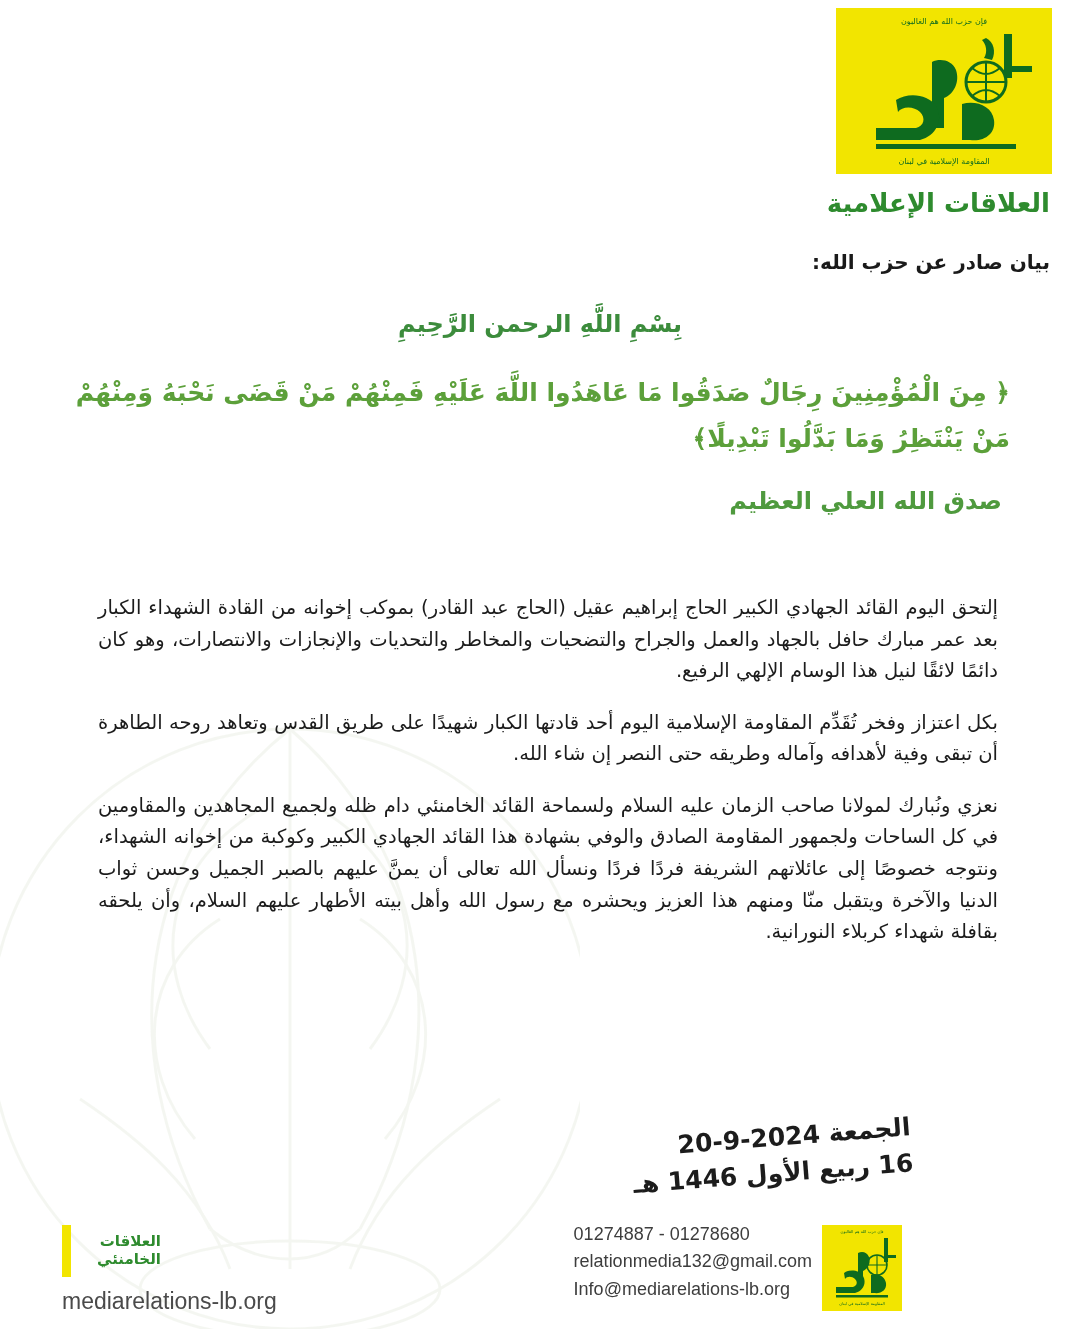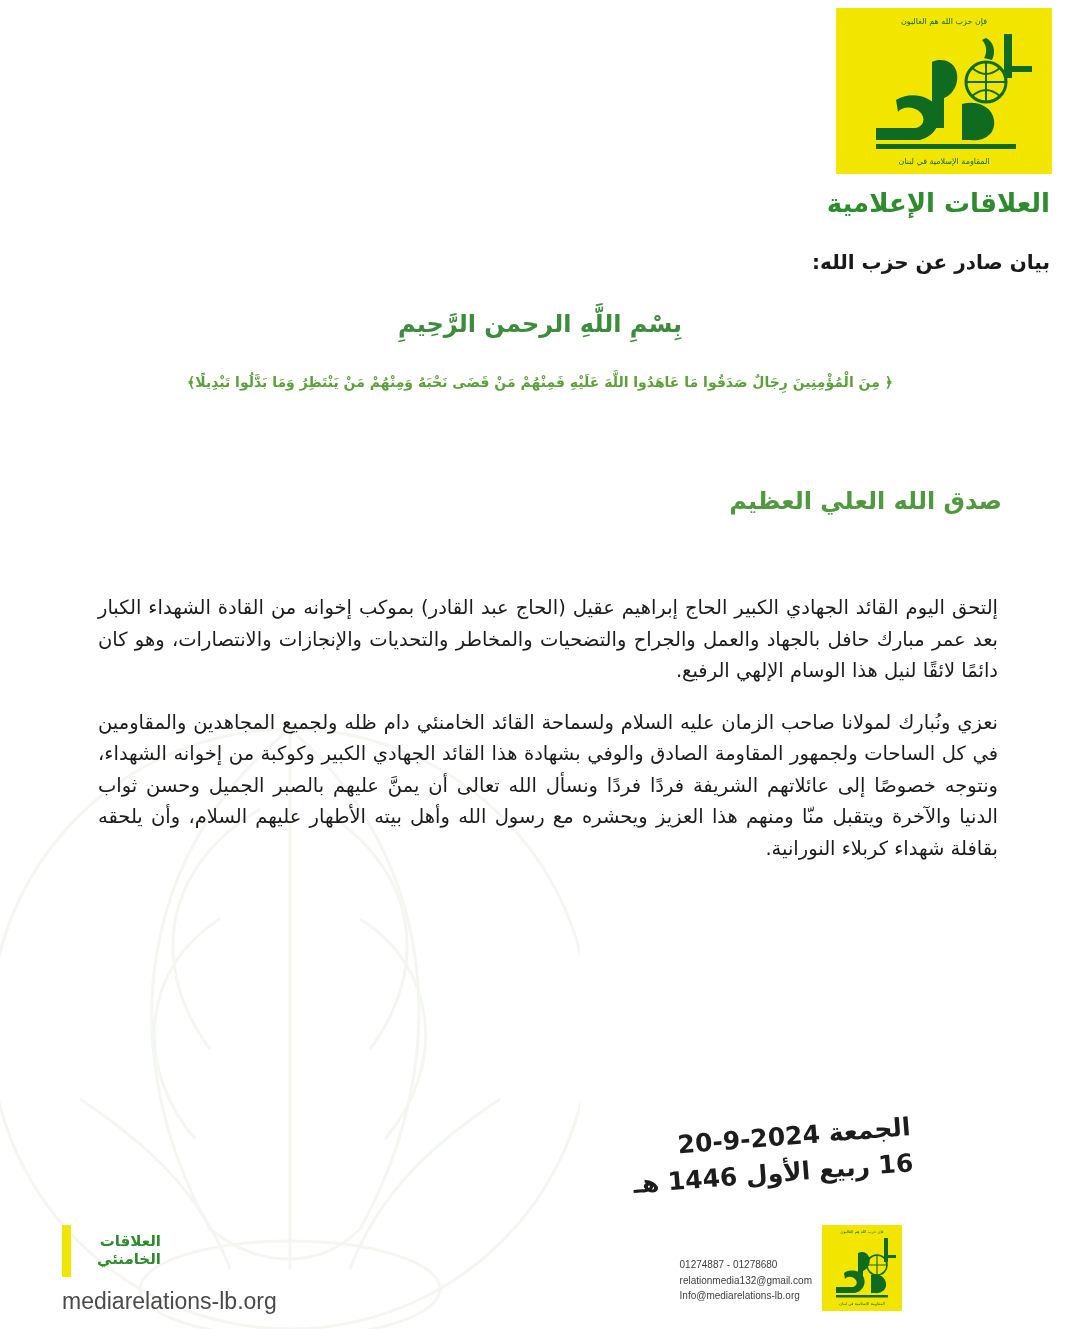--- a/index.html
+++ b/index.html
@@ -83,22 +83,21 @@
     color: #3c8c3c;
     direction: rtl;
   }
 
   
   .verse {
     position: absolute;
     top: 370px;
     left: 70px;
     right: 70px;
-    text-align: center;
-    font-size: 14px;
+    font-size: 25px;
     font-weight: bold;
     color: #5ca03a;
     line-height: 1.85;
     direction: rtl;
   }
 
   
   .sadaqa {
     position: absolute;
     top: 487px;
@@ -149,21 +148,21 @@
     right: 178px;
     width: 80px;
     height: 86px;
   }
   .footer-contact {
     position: absolute;
     bottom: 26px;
     right: 268px;
     direction: ltr;
     text-align: left;
-    font-size: 10px;
+    font-size: 18px;
     line-height: 1.52;
     color: #3d3d3d;
     font-family: "Liberation Sans", sans-serif;
   }
 
   .footer-brand {
     position: absolute;
     bottom: 52px;
     left: 62px;
     display: flex;
@@ -241,20 +240,21 @@
   <div class="issued-by">بيان صادر عن حزب الله:</div>
 
   <div class="basmala">بِسْمِ اللَّهِ الرحمن الرَّحِيمِ</div>
 
   <div class="verse">﴿ مِنَ الْمُؤْمِنِينَ رِجَالٌ صَدَقُوا مَا عَاهَدُوا اللَّهَ عَلَيْهِ فَمِنْهُمْ مَنْ قَضَى نَحْبَهُ وَمِنْهُمْ مَنْ يَنْتَظِرُ وَمَا بَدَّلُوا تَبْدِيلًا﴾</div>
 
   <div class="sadaqa">صدق الله العلي العظيم</div>
 
   <div class="body-text">
     <p>إلتحق اليوم القائد الجهادي الكبير الحاج إبراهيم عقيل (الحاج عبد القادر) بموكب إخوانه من القادة الشهداء الكبار بعد عمر مبارك حافل بالجهاد والعمل والجراح والتضحيات والمخاطر والتحديات والإنجازات والانتصارات، وهو كان دائمًا لائقًا لنيل هذا الوسام الإلهي الرفيع.</p>
+    <p>بكل اعتزاز وفخر تُقَدِّم المقاومة الإسلامية اليوم أحد قادتها الكبار شهيدًا على طريق القدس وتعاهد روحه الطاهرة أن تبقى وفية لأهدافه وآماله وطريقه حتى النصر إن شاء الله.</p>
     <p>نعزي ونُبارك لمولانا صاحب الزمان عليه السلام ولسماحة القائد الخامنئي دام ظله ولجميع المجاهدين والمقاومين في كل الساحات ولجمهور المقاومة الصادق والوفي بشهادة هذا القائد الجهادي الكبير وكوكبة من إخوانه الشهداء، ونتوجه خصوصًا إلى عائلاتهم الشريفة فردًا فردًا ونسأل الله تعالى أن يمنَّ عليهم بالصبر الجميل وحسن ثواب الدنيا والآخرة ويتقبل منّا ومنهم هذا العزيز ويحشره مع رسول الله وأهل بيته الأطهار عليهم السلام، وأن يلحقه بقافلة شهداء كربلاء النورانية.</p>
   </div>
 
   <div class="date-block">
     <div>الجمعة 2024-9-20</div>
     <div>16 ربيع الأول 1446 هـ</div>
   </div>
 
   <div class="footer-left-logo">
     <svg width="80" height="86" viewBox="0 0 80 86" xmlns="http://www.w3.org/2000/svg">

